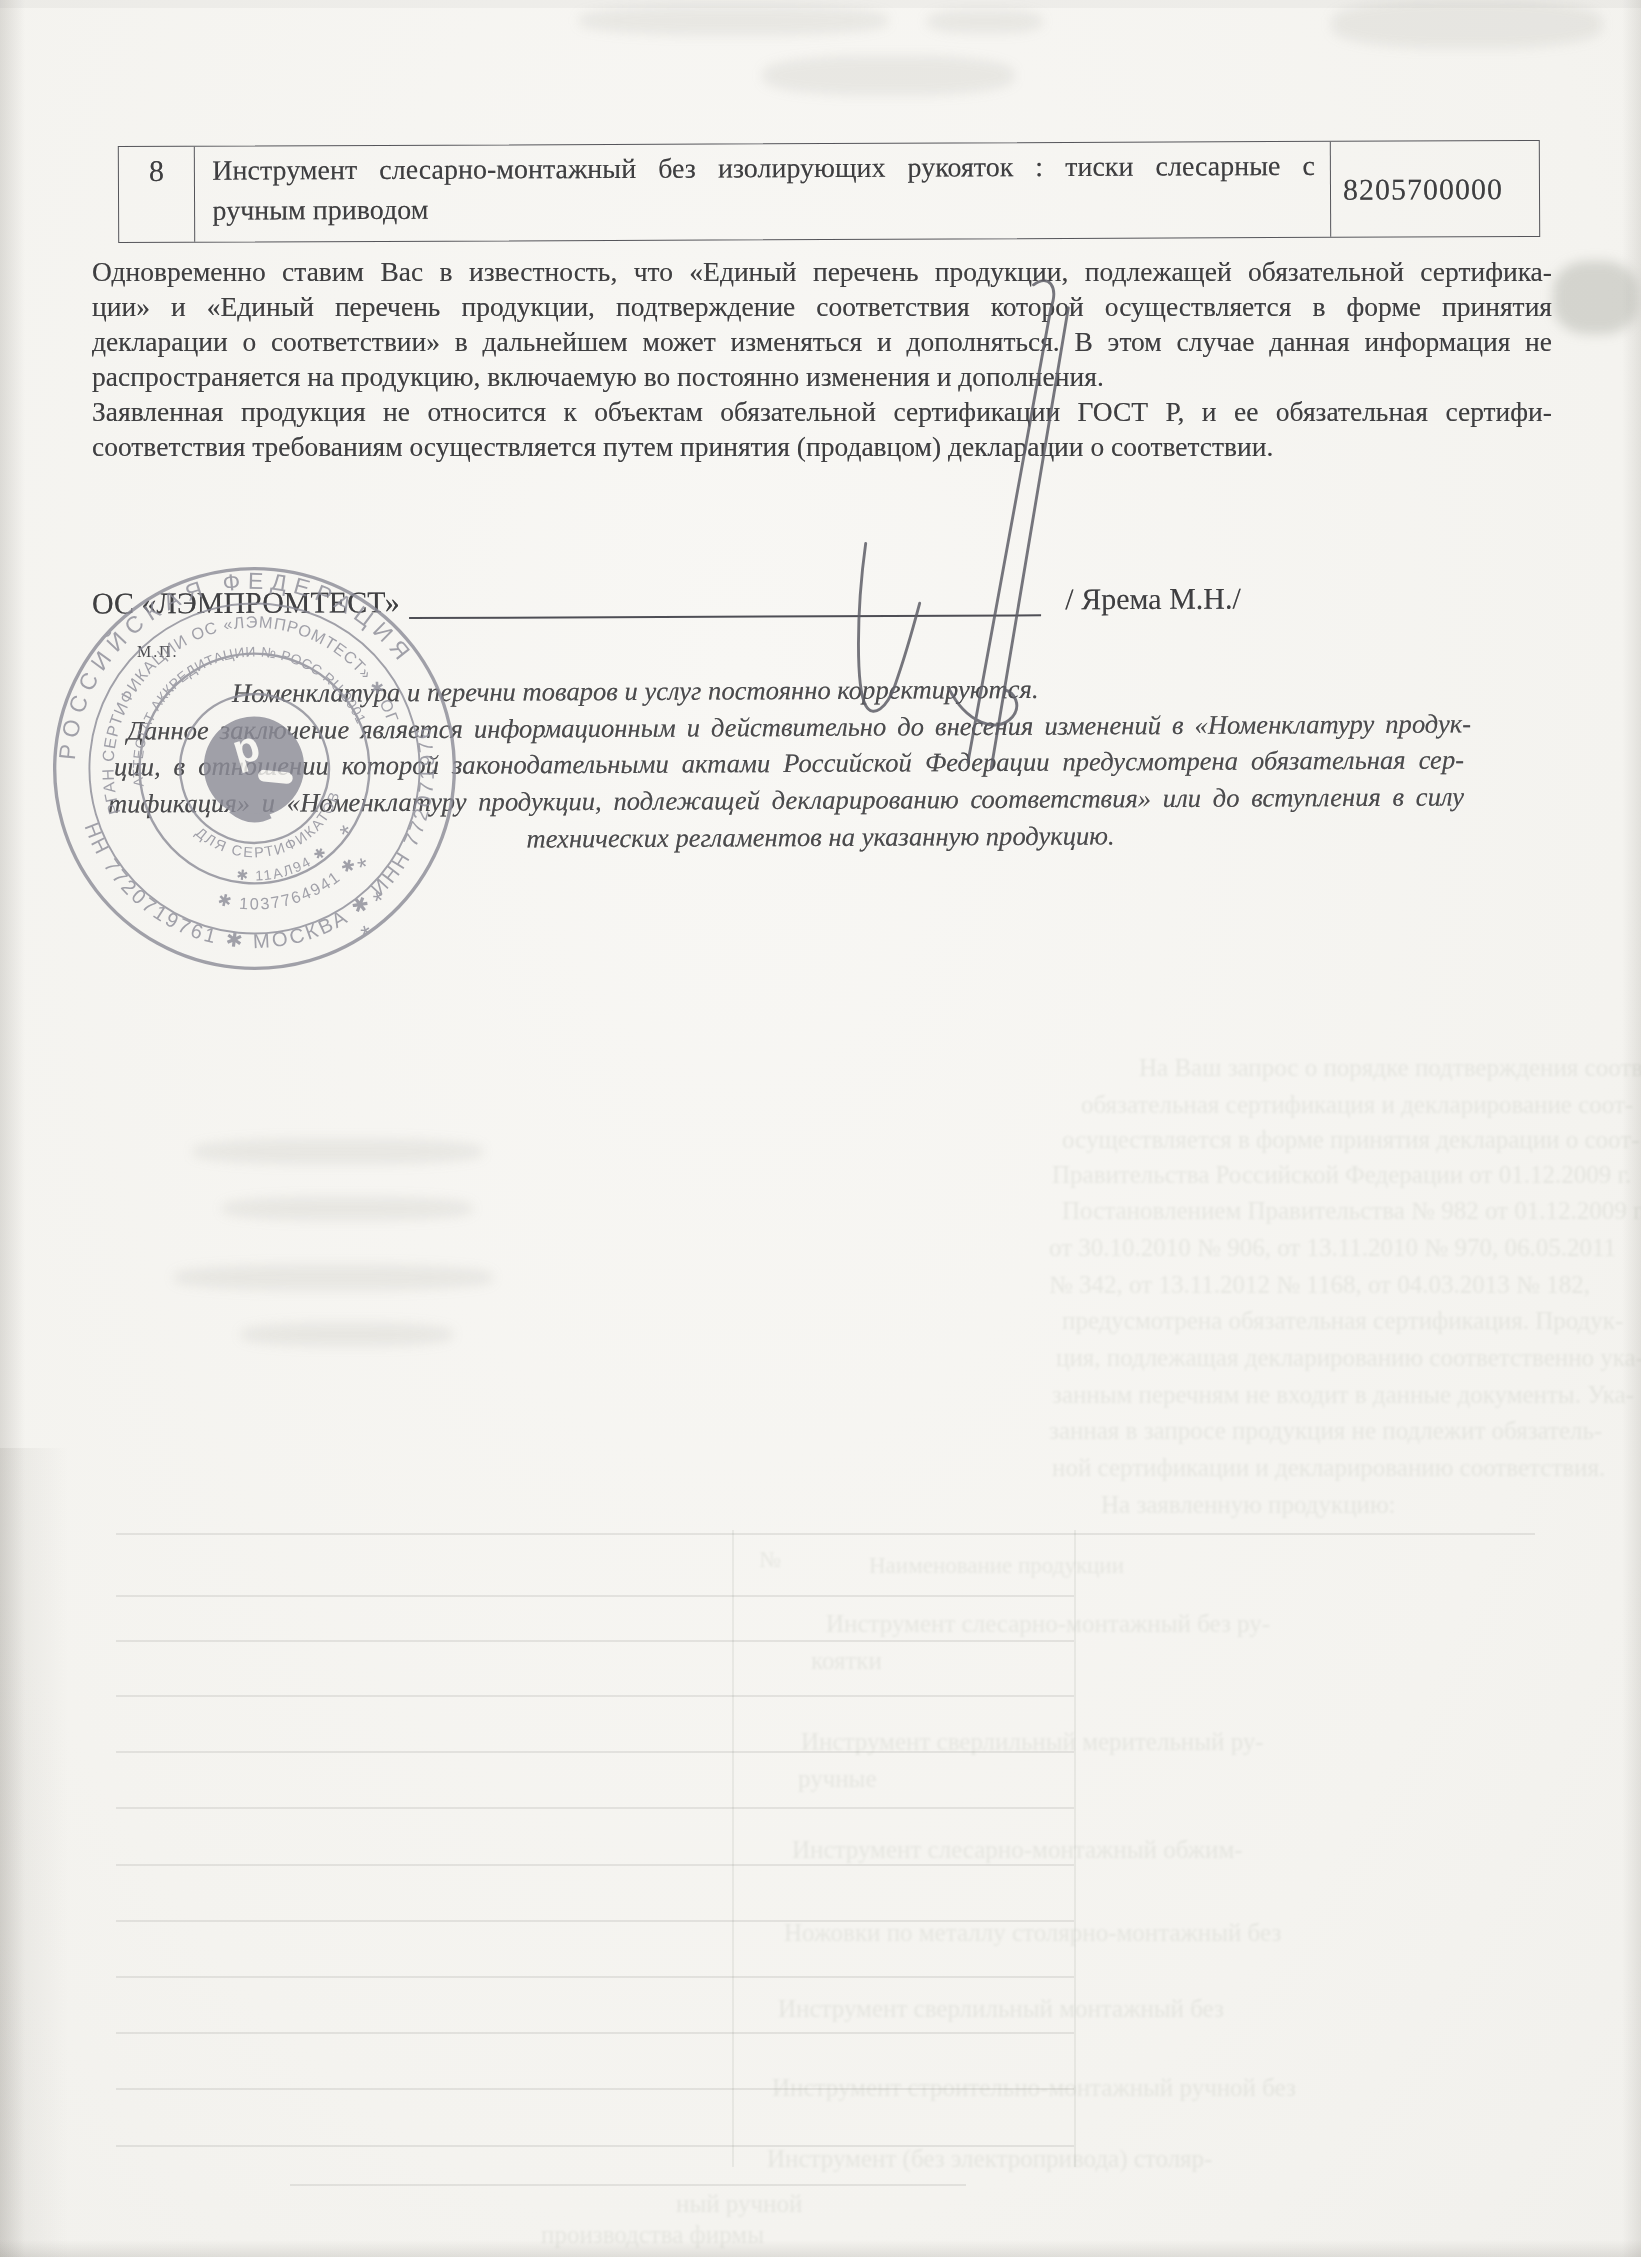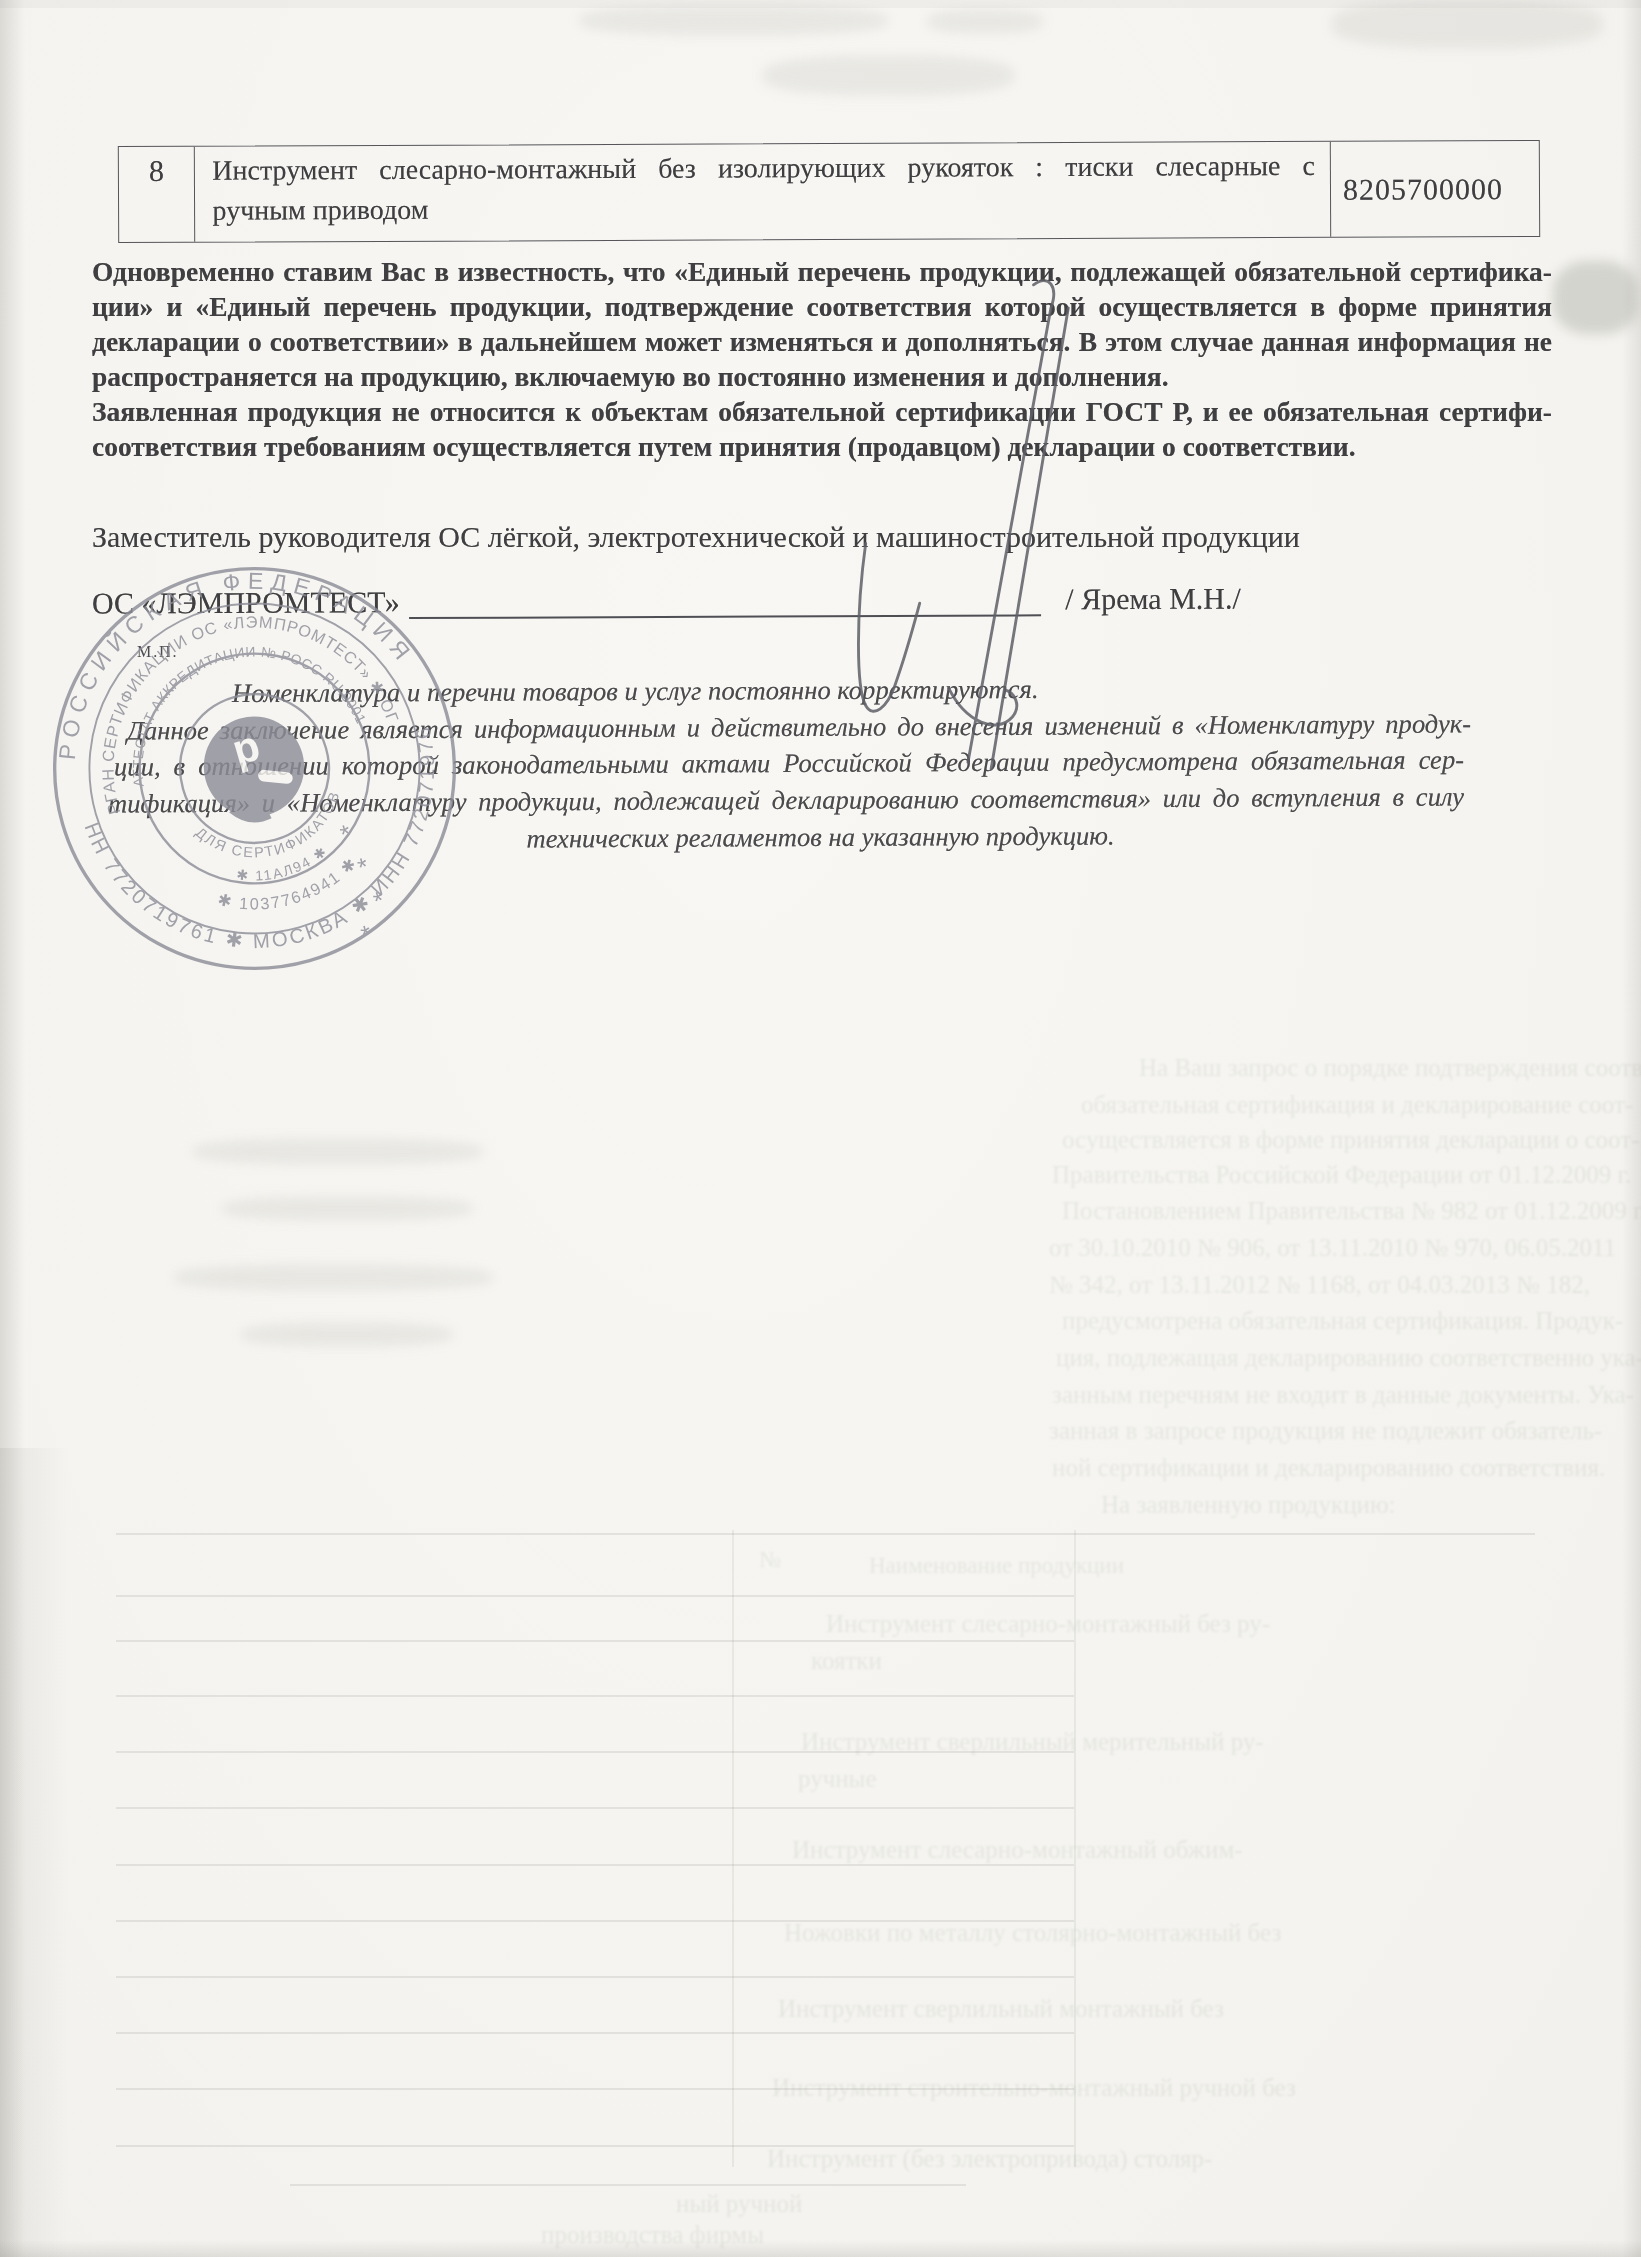--- a/index.html
+++ b/index.html
@@ -22,21 +22,21 @@
   .bleed-smudge{position:absolute;background:rgba(130,132,122,.12);filter:blur(5.8px);border-radius:40%;}
   
   .content{position:absolute;left:0;top:0;width:100%;height:100%;z-index:4;}
   .soft{text-shadow:0 0 0.6px rgba(70,70,72,.55);}
   .ptable{position:absolute;left:118px;top:143px;width:1420px;display:flex;
           border:1.9px solid #55555a;transform:rotate(-.25deg);}
   .ptable .c1{width:75px;border-right:1.9px solid #55555a;font-size:30px;padding-top:6.8px;text-align:center;}
   .ptable .c2{flex:1;border-right:1.9px solid #55555a;padding:3.9px 15.4px 11.6px 17.4px;font-size:28px;line-height:40px;}
   .ptable .c2 .l1{text-align:justify;text-align-last:justify;}
   .ptable .c3{width:196px;font-size:30px;display:flex;align-items:center;padding-left:11.6px;letter-spacing:1px;}
-  .body-text{position:absolute;left:92px;top:254px;width:1460px;font-size:27.5px;line-height:35px;font-weight:bold;}
+  .body-text{position:absolute;left:92px;top:254px;width:1460px;font-size:27.5px;line-height:35px;}
   .jline{text-align:justify;text-align-last:justify;}
   .sig-title{position:absolute;left:92px;top:520px;width:1487px;font-size:30px;white-space:nowrap;}
   .org-row{position:absolute;left:92px;top:581px;display:flex;align-items:flex-end;transform:rotate(-.25deg);}
   .org-row .org{font-size:30px;white-space:nowrap;}
   .org-row .sig-underline{width:632px;height:35px;border-bottom:2.9px solid #4e4e55;margin-left:9.7px;}
   .org-row .sig-name{font-size:30px;white-space:nowrap;margin-left:24px;}
   .mp{position:absolute;left:137px;top:643px;font-size:16px;letter-spacing:1.9px;color:#4c4c50;}
   .note-l{position:absolute;font-style:italic;color:#4b4b4d;font-size:26.6px;transform:rotate(-.3deg);}
   .note-just{text-align:justify;text-align-last:justify;}
   .note-center{left:0;width:1641px;text-align:center;}
@@ -120,21 +120,20 @@
 
     <div class="body-text soft">
       <div class="jline">Одновременно ставим Вас в известность, что «Единый перечень продукции, подлежащей обязательной сертифика-</div>
       <div class="jline">ции» и «Единый перечень продукции, подтверждение соответствия которой осуществляется в форме принятия</div>
       <div class="jline">декларации о соответствии» в дальнейшем может изменяться и дополняться. В этом случае данная информация не</div>
       <div>распространяется на продукцию, включаемую во постоянно изменения и дополнения.</div>
       <div class="jline">Заявленная продукция не относится к объектам обязательной сертификации  ГОСТ Р, и ее обязательная сертифи-</div>
       <div>соответствия требованиям осуществляется путем принятия (продавцом) декларации о соответствии.</div>
     </div>
 
-    <div class="sig-title soft">Заместитель руководителя ОС лёгкой, электротехнической и машиностроительной продукции</div>
     <div class="org-row">
       <span class="org soft">ОС «ЛЭМПРОМТЕСТ»</span>
       <span class="sig-underline"></span>
       <span class="sig-name soft">/ Ярема М.Н./</span>
     </div>
     <div class="mp">М.П.</div>
 
     <div class="note-l soft" style="left:232px;top:676px;">Номенклатура и перечни товаров и услуг постоянно корректируются.</div>
     <div class="note-l soft note-just" style="left:127px;top:712px;width:1344px;">Данное заключение является информационным и действительно до внесения изменений в «Номенклатуру продук-</div>
     <div class="note-l soft note-just" style="left:114px;top:748px;width:1350px;">ции, в отношении которой законодательными актами Российской Федерации предусмотрена обязательная сер-</div>

